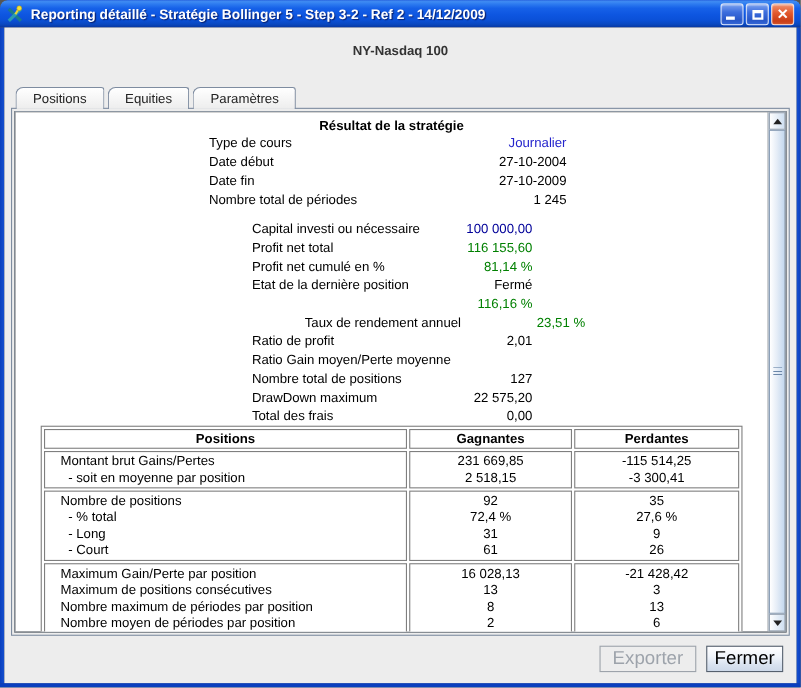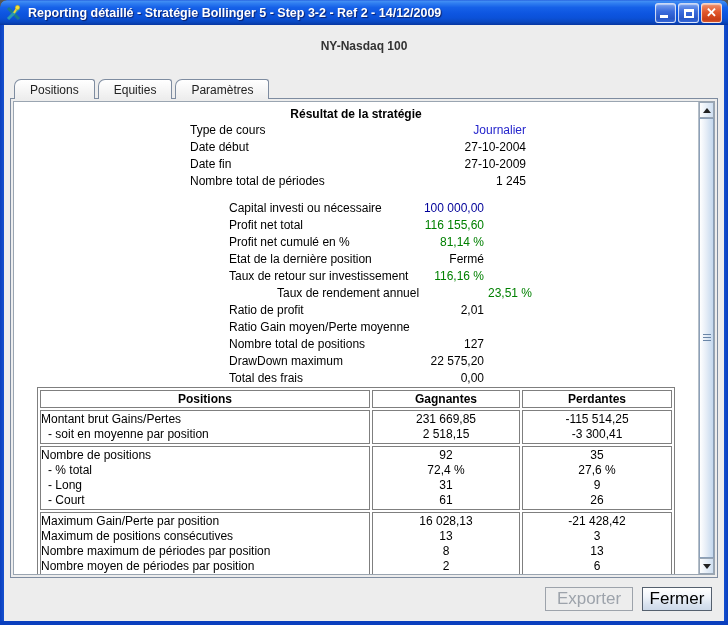--- a/index.html
+++ b/index.html
@@ -51,27 +51,27 @@
   .panel { position:absolute; left:6px; top:73px; width:708px; height:480px; background:#ededed; border:1px solid #7e8ca0; padding:2px; z-index:1; }
   .scrollpane { position:relative; width:100%; height:100%; border:1px solid #9aa5b1; background:#000000; display:flex; }
   .viewport { position:relative; flex:1 1 auto; background:#fff; overflow:hidden; }
 
   .section-title { position:absolute; top:5px; left:0; width:100%; text-align:center; font-weight:bold; color:#000; }
 
   .vrow { position:absolute; height:17px; width:100%; white-space:nowrap; }
   .vrow .lbl { position:absolute; color:#000; }
   .vrow .val { position:absolute; text-align:right; color:#000; }
   .g-rows .lbl { left:176px; }
-  .g-rows .val { left:312px; width:200px; }
+  .g-rows .val { left:301px; width:200px; }
   .m-rows .lbl { left:215px; }
   .m-rows .val { left:310px; width:160px; }
 
   
   .stats-table { position:absolute; left:23px; top:285px; width:634px; border:1px solid #7f7f7f; border-spacing:2px; background:#fff; table-layout:fixed; }
-  .stats-table td, .stats-table th { border:1px solid #7f7f7f; padding:1px 0; vertical-align:top; background:#fff; }
+  .stats-table td, .stats-table th { border:1px solid #7f7f7f; padding:1px 14px; vertical-align:top; background:#fff; }
   .stats-table th { font-size:12px; font-weight:bold; text-align:center; height:18px; padding:1px 2px; }
   .stats-table td { line-height:15px; }
   .stats-table td.num { text-align:center; }
   .line { height:15px; white-space:nowrap; overflow:hidden; }
   .line.indent { padding-left:7px; }
 
   
   .sbar { position:relative; flex:0 0 16px; width:16px; background:#f0f0f0; border-left:1px solid #b5bfc9; }
   .sbtn { position:absolute; left:0; width:15px; height:16px; border:1px solid #99a6b5;
     background:linear-gradient(90deg,#fefefe,#cfdff1); text-align:center; cursor:pointer; }
@@ -163,21 +163,20 @@
               </div>
               <div class="vrow m-rows" style="top: 133px;">
                 <span class="lbl">Profit net cumulé en %</span>
                 <span class="val" style="color: rgb(0, 128, 0);">81,14 %</span>
               </div>
               <div class="vrow m-rows" style="top: 150px;">
                 <span class="lbl">Etat de la dernière position</span>
                 <span class="val">Fermé</span>
               </div>
               <div class="vrow m-rows" style="top: 167px;">
-                <span class="lbl">Taux de retour sur investissement</span>
                 <span class="val" style="color: rgb(0, 128, 0);">116,16 %</span>
               </div>
               <div class="vrow m-rows" style="top: 184px; margin-left: 48px;">
                 <span class="lbl">Taux de rendement annuel</span>
                 <span class="val" style="color: rgb(0, 128, 0);">23,51 %</span>
               </div>
               <div class="vrow m-rows" style="top: 201px;">
                 <span class="lbl">Ratio de profit</span>
                 <span class="val">2,01</span>
               </div>

